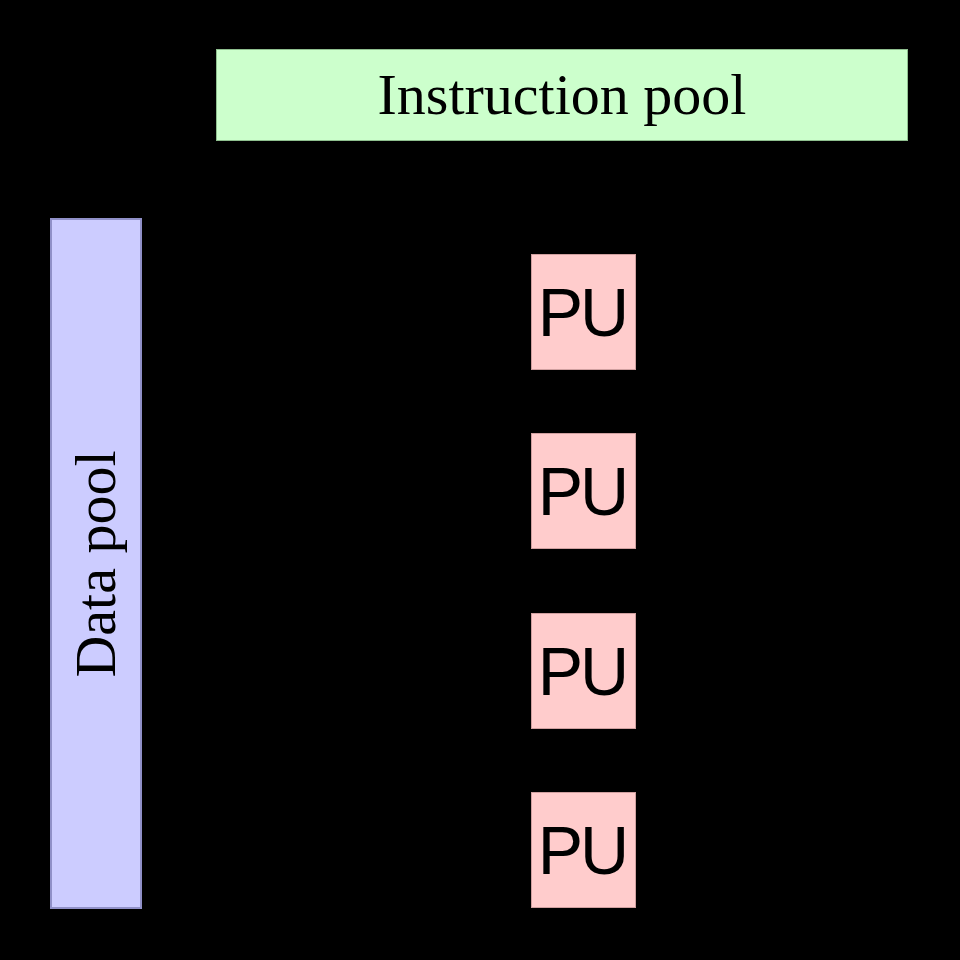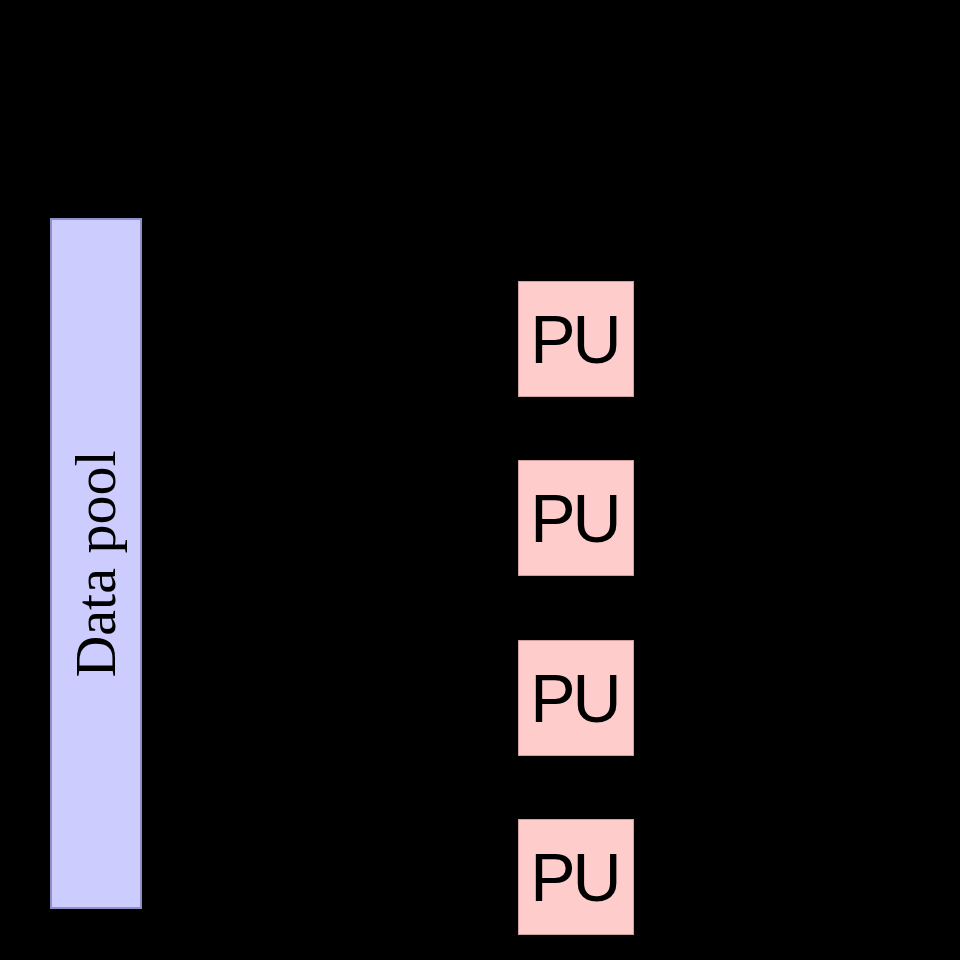--- a/index.html
+++ b/index.html
@@ -42,45 +42,47 @@
   .pool-label {
     font-family: "Liberation Serif", serif;
     font-size: 58px;
     line-height: 1;
     white-space: nowrap;
   }
   .rotated {
     transform: rotate(-90deg);
   }
   .pu {
-    left: 518px;
-    width: 116px;
+    left: 531px;
+    width: 105px;
     height: 116px;
     background: var(--pu-fill, #ffcccc);
     border: 1px solid var(--pu-border, #cf9f9f);
-    margin-top: 27px;
   }
   .pu-1 { top: 254px; }
   .pu-2 { top: 433px; }
   .pu-3 { top: 613px; }
   .pu-4 { top: 792px; }
   .pu-label {
     font-family: "Liberation Sans", sans-serif;
     font-size: 68px;
     line-height: 1;
     letter-spacing: -3px;
     padding-right: 3px; 
     white-space: nowrap;
   }
 </style>
 </head>
 <body>
 
 <div class="stage">
 
+  <div class="box instruction-pool">
+    <span class="pool-label">Instruction pool</span>
+  </div>
 
   <div class="box data-pool">
     <span class="pool-label rotated">Data pool</span>
   </div>
 
   <div class="box pu pu-1">
     <span class="pu-label">PU</span>
   </div>
 
   <div class="box pu pu-2">

